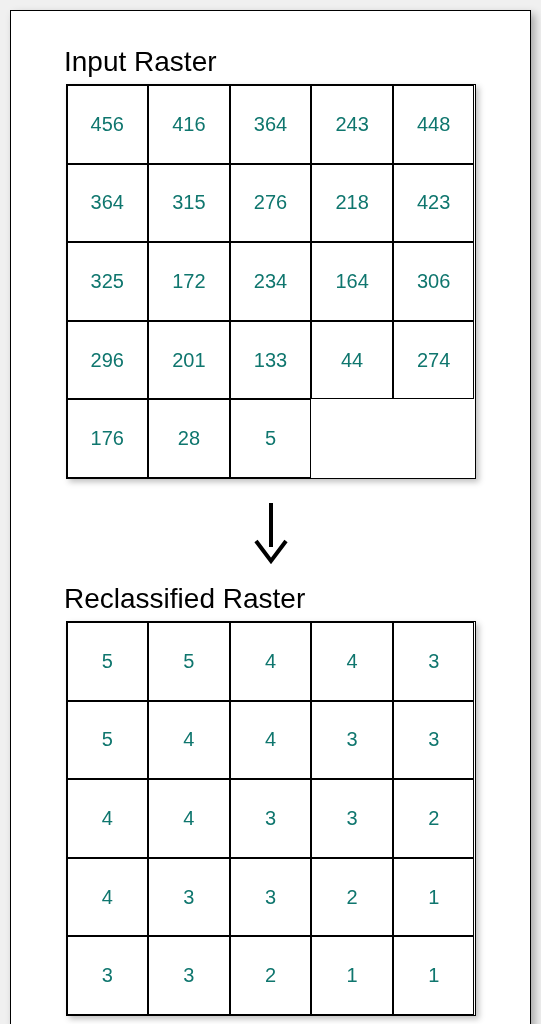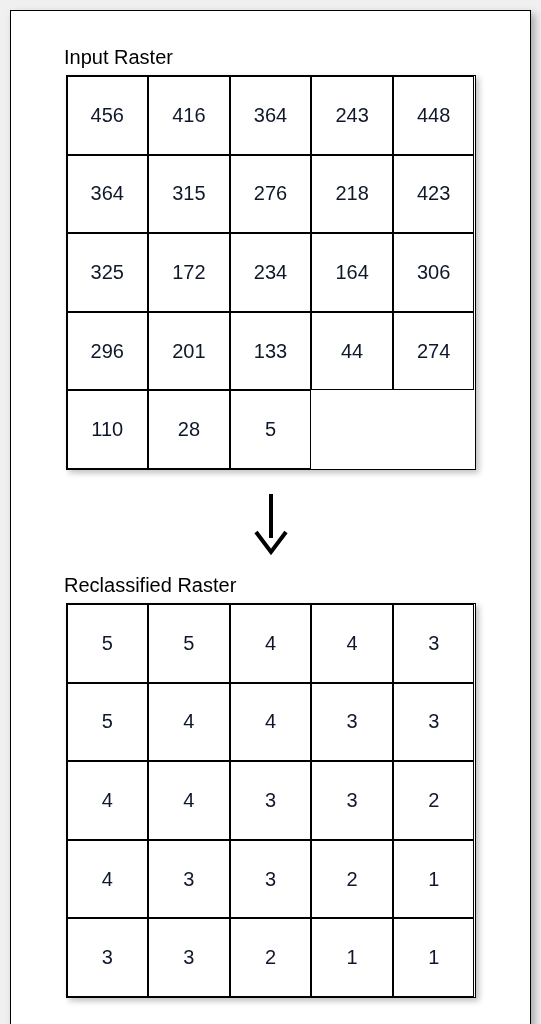--- a/index.html
+++ b/index.html
@@ -19,42 +19,42 @@
       background: #ffffff;
       border: 1px solid #000;
       width: 521px;
       padding: 35px 45px 45px 45px;
       box-shadow: 4px 4px 8px rgba(0,0,0,0.3);
       display: flex;
       flex-direction: column;
       align-items: center;
     }
     .section-title {
-      font-size: 20px;
+      font-size: 28px;
       font-weight: normal;
       align-self: flex-start;
       margin-left: 8px;
       margin-bottom: 6px;
     }
     .raster-grid {
       display: grid;
       grid-template-columns: repeat(5, 1fr);
       grid-template-rows: repeat(5, 1fr);
       width: 410px;
       height: 395px;
       border: 1px solid #000;
       box-shadow: 3px 3px 6px rgba(0,0,0,0.25);
     }
     .raster-cell {
       border: 1px solid #000;
       display: flex;
       align-items: center;
       justify-content: center;
       font-size: 20px;
-      color: #0f172a;
+      color: #0f766e;
     }
     .arrow-container {
       margin: 22px 0 18px 0;
       display: flex;
       justify-content: center;
     }
     .arrow-svg {
       width: 42px;
       height: 64px;
     }
@@ -80,21 +80,21 @@
     <div class="raster-cell">325</div>
     <div class="raster-cell">172</div>
     <div class="raster-cell">234</div>
     <div class="raster-cell">164</div>
     <div class="raster-cell">306</div>
     <div class="raster-cell">296</div>
     <div class="raster-cell">201</div>
     <div class="raster-cell">133</div>
     <div class="raster-cell">44</div>
     <div class="raster-cell">274</div>
-    <div class="raster-cell">110</div>
+    <div class="raster-cell">176</div>
     <div class="raster-cell">28</div>
     <div class="raster-cell">5</div>
   </div>
 
   <div class="arrow-container">
     <svg class="arrow-svg" viewBox="0 0 42 64">
       <line x1="21" y1="2" x2="21" y2="46" stroke="#000" stroke-width="4"></line>
       <polyline points="6,40 21,60 36,40" fill="none" stroke="#000" stroke-width="4"></polyline>
     </svg>
   </div>

